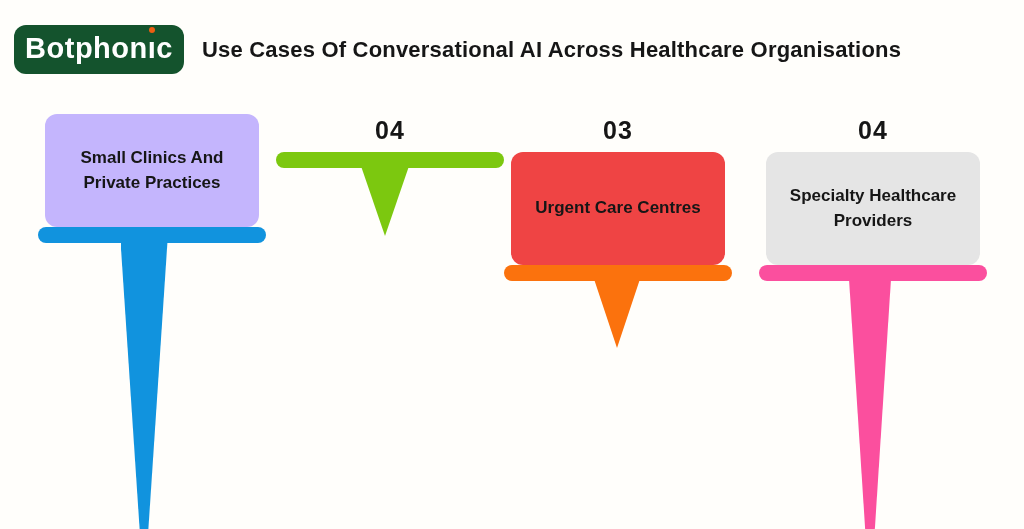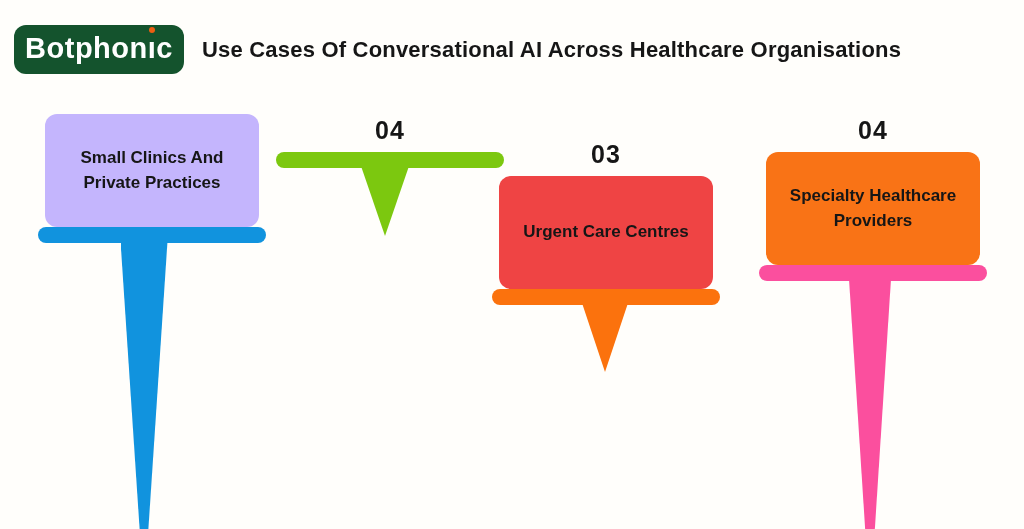--- a/index.html
+++ b/index.html
@@ -105,31 +105,31 @@
     <div class="pin-bar" style="background: rgb(17, 147, 222);"></div>
     <div class="pin-spike" style="background: rgb(17, 147, 222); width: 47px; height: 354px; margin-left: 82.5px;"></div>
   </div>
 
   <div class="pin-item" style="left: 276px;">
     <div class="pin-number">04</div>
     <div class="pin-bar" style="background: rgb(124, 200, 15);"></div>
     <div class="pin-spike" style="background: rgb(124, 200, 15); width: 48px; height: 70px; margin-left: 85px;"></div>
   </div>
 
-  <div class="pin-item" style="left: 492px; margin-top: 24px;">
+  <div class="pin-item" style="left: 504px;">
     <div class="pin-number">03</div>
     <div class="pin-card" style="background: #ef4444;">
       <div class="pin-card-label">Urgent Care Centres</div>
     </div>
     <div class="pin-bar" style="background: rgb(251, 114, 13);"></div>
     <div class="pin-spike" style="background: rgb(251, 114, 13); width: 46px; height: 69px; margin-left: 90px;"></div>
   </div>
 
   <div class="pin-item" style="left: 759px;">
     <div class="pin-number">04</div>
-    <div class="pin-card" style="background: #f97316;">
+    <div class="pin-card" style="background: #e5e5e5;">
       <div class="pin-card-label">Specialty Healthcare Providers</div>
     </div>
     <div class="pin-bar" style="background: rgb(251, 79, 158);"></div>
     <div class="pin-spike" style="background: rgb(251, 79, 158); width: 42px; height: 325px; margin-left: 90px;"></div>
   </div>
 
 </div>
 
 </body></html>

